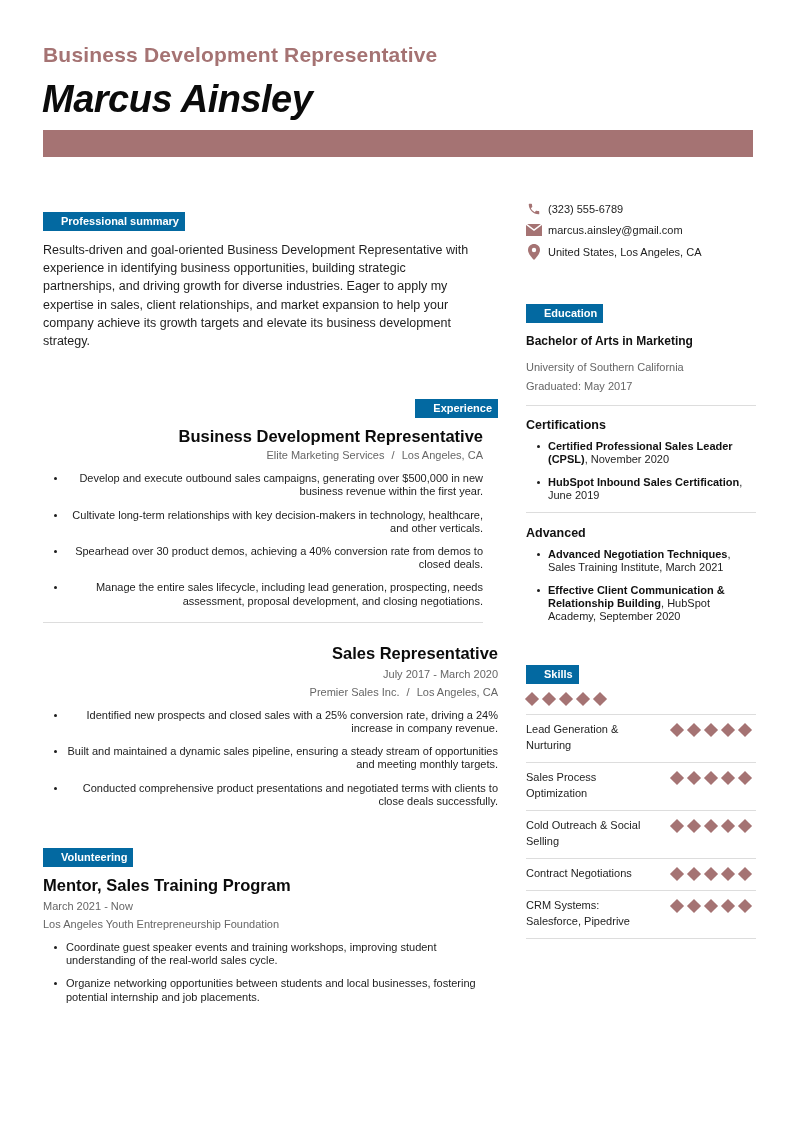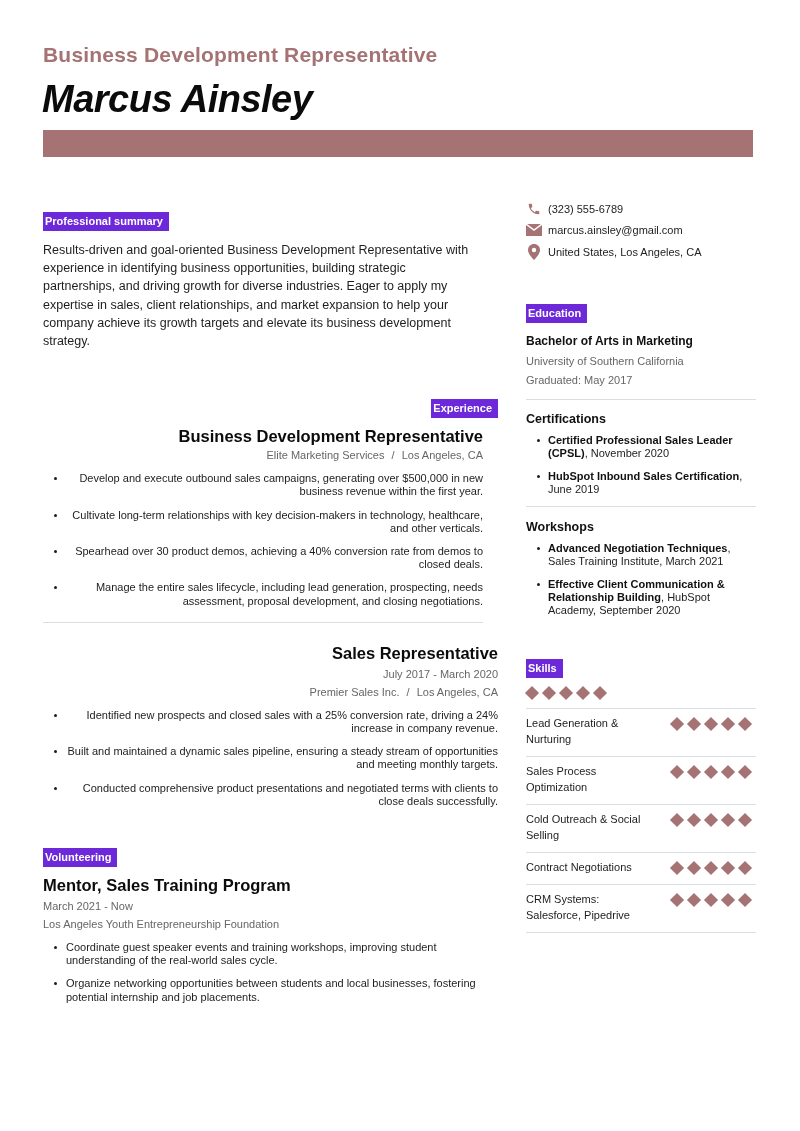--- a/index.html
+++ b/index.html
@@ -6,21 +6,21 @@
     html, body { width: 800px; height: 1131px; background: #ffffff; }
     body { font-family: "Liberation Sans", "DejaVu Sans", sans-serif; color: #1a1a1a; position: relative; overflow: hidden; }
 
     .job-title-top { position: absolute; left: 43px; top: 43px; font-size: 21px; font-weight: 700; color: #a57373; letter-spacing: 0.2px; }
     .name { position: absolute; left: 42px; top: 78px; font-size: 38px; font-weight: 700; color: #0b0b0b; letter-spacing: -0.5px; font-style: italic; }
     .accent-bar { position: absolute; left: 43px; top: 130px; width: 710px; height: 27px; background: #a57373; }
 
     .left-col { position: absolute; left: 43px; top: 200px; width: 455px; }
     .right-col { position: absolute; left: 526px; top: 200px; width: 232px; }
 
-    .tag { display: inline-block; background: #6d28d9; color: #ffffff; font-size: 11px; font-weight: 700; padding: 2px 6px 3px 2px; line-height: 14px; margin-top: 12px; }
+    .tag { display: inline-block; background: #0369a1; color: #ffffff; font-size: 11px; font-weight: 700; padding: 2px 6px 3px 18px; line-height: 14px; margin-top: 12px; }
 
     .summary { font-size: 12.5px; line-height: 18.2px; color: #1d1d1d; margin-top: 10px; width: 430px; }
     .entry-title { font-size: 16.5px; font-weight: 700; color: #0b0b0b; margin-top: 8px; line-height: 20px; }
     .meta { font-size: 11px; color: #666; line-height: 18px; }
     .meta.date { margin-top: 2px; }
     ul.bullets { list-style: none; margin-top: 8px; padding-left: 10px; }
     ul.bullets li { position: relative; padding-left: 13px; font-size: 11px; line-height: 13.2px; color: #1d1d1d; margin-bottom: 10px; }
     ul.bullets li::before { content: ""; position: absolute; left: 1px; top: 5px; width: 3px; height: 3px; background: #1d1d1d; border-radius: 50%; }
 
     .divider { height: 1px; background: #dddddd; }
@@ -131,38 +131,38 @@
             <circle cx="6" cy="6" r="2.2" fill="#ffffff"></circle>
           </svg>
       </span>
       <span>United States, Los Angeles, CA</span>
     </div>
   </div>
 
   <div style="margin-top:29px;">
     <span class="tag">Education</span>
     <div class="edu-title">Bachelor of Arts in Marketing</div>
-    <div class="edu-meta" style="margin-top:3px;">University of Southern California</div>
+    <div class="edu-meta" style="margin-top:9px;">University of Southern California</div>
     <div class="edu-meta">Graduated: May 2017</div>
   </div>
 
   <div class="divider" style="margin-top:9px; width:230px;"></div>
 
   <div style="margin-top:11px;">
     <div class="sub-heading">Certifications</div>
     <ul class="rbullets">
       <li><b>Certified Professional Sales Leader (CPSL)</b><span>, November 2020</span></li>
       <li><b>HubSpot Inbound Sales Certification</b><span>, June 2019</span></li>
     </ul>
   </div>
 
   <div class="divider" style="margin-top:0px; width:230px;"></div>
 
   <div style="margin-top:12px;">
-    <div class="sub-heading">Workshops</div>
+    <div class="sub-heading">Advanced</div>
     <ul class="rbullets">
       <li><b>Advanced Negotiation Techniques</b><span>, Sales Training Institute, March 2021</span></li>
       <li><b>Effective Client Communication &amp; Relationship Building</b><span>, HubSpot Academy, September 2020</span></li>
     </ul>
   </div>
 
   <div style="margin-top:30px; width:230px;">
     <span class="tag">Skills</span>
 
     <div class="skill-row">

